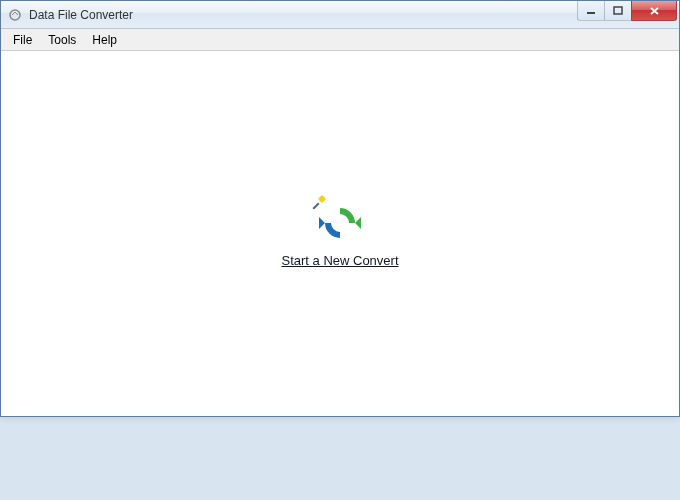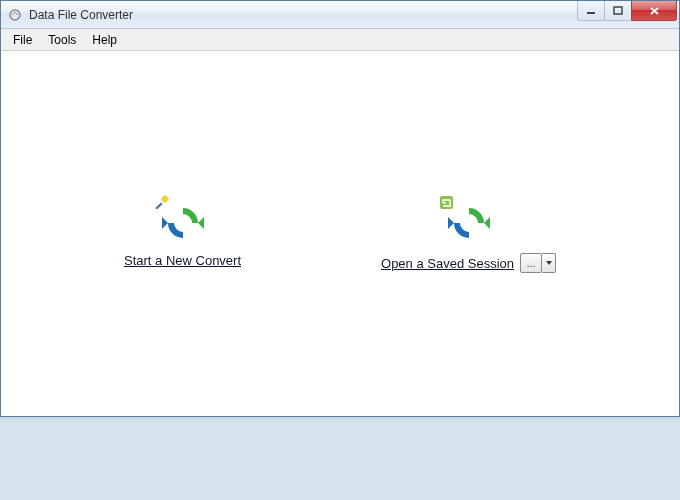--- a/index.html
+++ b/index.html
@@ -84,40 +84,16 @@
           <svg width="42" height="42" viewBox="0 0 42 42">
             <path d="M21 6 A15 15 0 0 1 36 21 L30 21 A9 9 0 0 0 21 12 Z" fill="#3cb043"></path>
             <path d="M36 21 L42 15 L42 27 Z" fill="#3cb043"></path>
             <path d="M21 36 A15 15 0 0 1 6 21 L12 21 A9 9 0 0 0 21 30 Z" fill="#1e6fb8"></path>
             <path d="M6 21 L0 27 L0 15 Z" fill="#1e6fb8"></path>
           </svg>
         </div>
         <a class="action-link">Start a New Convert</a>
       </div>
 
-      <div class="action">
-        <div class="action-icon">
-          <span class="badge-open">
-            <svg width="16" height="16" viewBox="0 0 16 16">
-              <rect x="1" y="1" width="13" height="13" rx="2" fill="#8bc34a"></rect>
-              <path d="M4 8 L4 5 L11 5 L11 11 L4 11" fill="none" stroke="#fff" stroke-width="1.5"></path>
-              <path d="M4 8 L7 8" stroke="#fff" stroke-width="1.5"></path>
-            </svg>
-          </span>
-          <svg width="42" height="42" viewBox="0 0 42 42">
-            <path d="M21 6 A15 15 0 0 1 36 21 L30 21 A9 9 0 0 0 21 12 Z" fill="#3cb043"></path>
-            <path d="M36 21 L42 15 L42 27 Z" fill="#3cb043"></path>
-            <path d="M21 36 A15 15 0 0 1 6 21 L12 21 A9 9 0 0 0 21 30 Z" fill="#1e6fb8"></path>
-            <path d="M6 21 L0 27 L0 15 Z" fill="#1e6fb8"></path>
-          </svg>
-        </div>
-        <div class="row">
-          <a class="action-link">Open a Saved Session</a>
-          <div class="dropdown-wrap">
-            <div class="dd-btn">...</div>
-            <div class="dd-arrow"></div>
-          </div>
-        </div>
-      </div>
 
     </div>
   </div>
 </div>
 
 </body></html>

